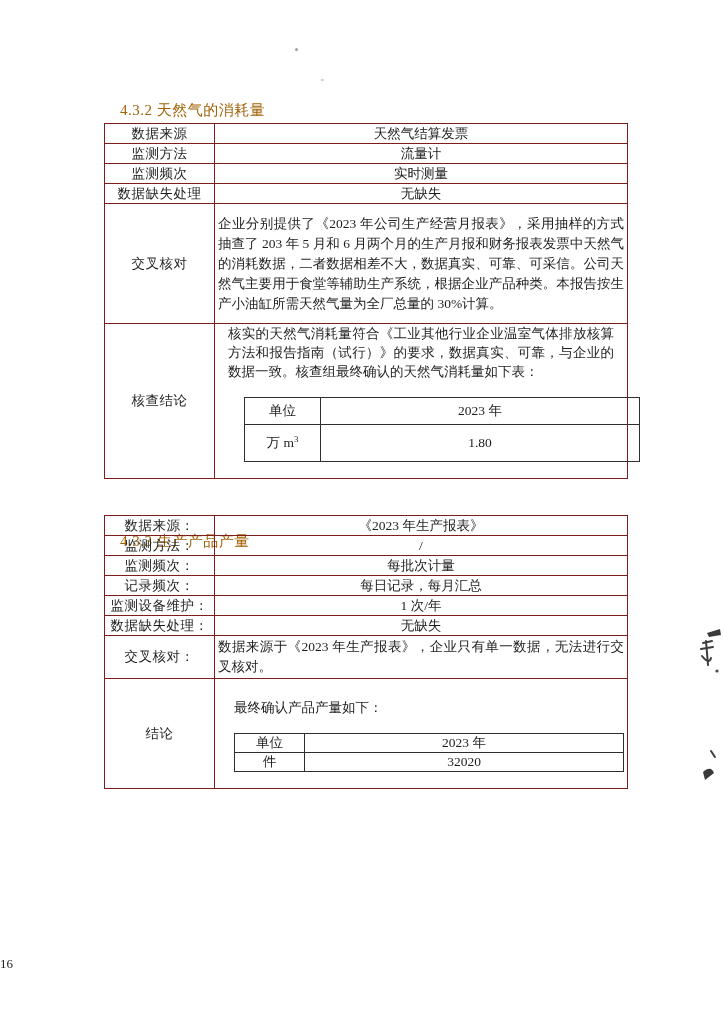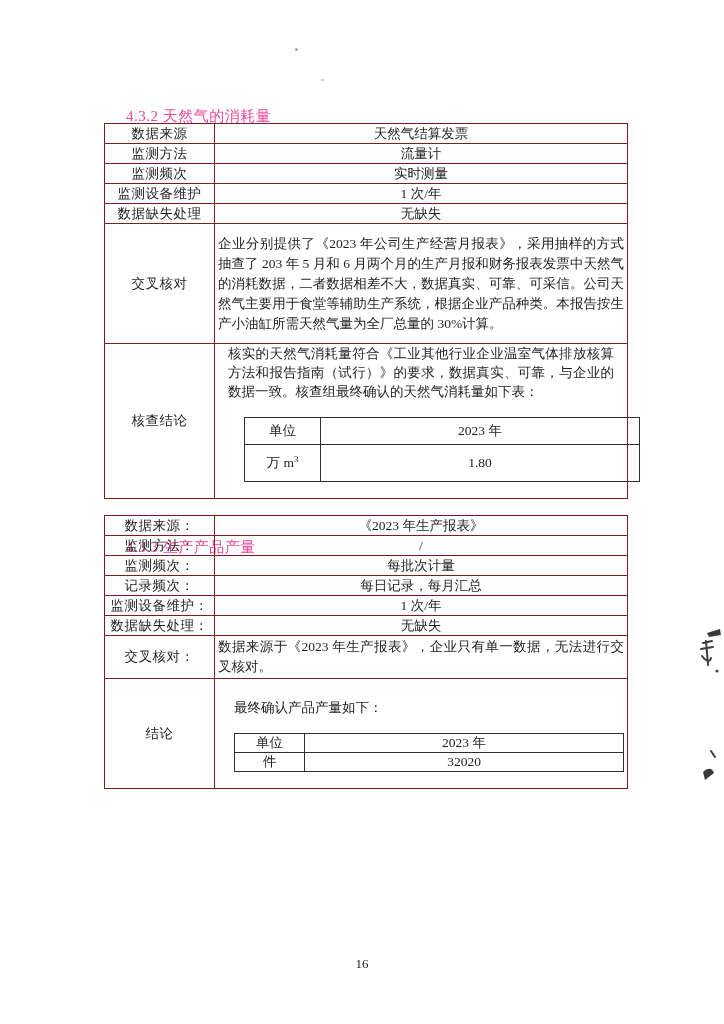--- a/index.html
+++ b/index.html
@@ -2,23 +2,23 @@
 <html><head>
 <meta charset="utf-8">
 <style>
   html,body { margin:0; padding:0; background:#ffffff; }
   .page {
     position:relative; width:724px; height:1024px; background:#ffffff;
     font-family:"Liberation Serif","DejaVu Serif",serif;
     color:#1d1d1d; overflow:hidden;
   }
   .sec-title {
-    position:absolute; left:108px; margin:18px;
+    position:absolute; left:108px; margin:12px;
     font-size:15px; font-weight:normal; letter-spacing:0.5px;
-    color:#ec4899;
+    color:#a16207;
   }
   #sec1-title { top:89px; }
   #sec2-title { top:520px; }
 
   table.tbl {
     position:absolute; left:104px; width:524px;
     border-collapse:collapse; table-layout:fixed;
     font-size:13.5px; color:#1d1d1d;
   }
   #table1 { top:123px; }
@@ -47,21 +47,21 @@
   #inner1 tr.ir2 { height:37px; }
   #inner2 { width:390px; margin-left:6px; }
   #inner2 tr.ir1 { height:19px; }
   #inner2 tr.ir2 { height:16px; }
   sup.u3 { font-size:9px; vertical-align:super; line-height:0; }
 
   .concl2-intro { margin:19px 0 2px 6px; line-height:19px; }
 
   .page-number {
     position:absolute; top:956px; left:0; width:100%;
-    text-align:center; font-size:13px; color:#222;
+    text-align:left; font-size:13px; color:#222;
   }
   .dot { position:absolute; border-radius:50%; }
   #dot1 { left:295px; top:48px;  width:3px; height:3px; background:#9f9f9f; }
   #dot2 { left:321px; top:79px;  width:3px; height:2px; background:#c9c9c9; }
   .artifact { position:absolute; }
   #artifact1 { left:692px; top:626px; }
   #artifact2 { left:698px; top:746px; }
 </style>
 </head>
 <body>
@@ -80,24 +80,20 @@
         <td class="lbl">数据来源</td>
         <td class="val">天然气结算发票</td>
       </tr>
       <tr class="h20">
         <td class="lbl">监测方法</td>
         <td class="val">流量计</td>
       </tr>
       <tr class="h20">
         <td class="lbl">监测频次</td>
         <td class="val">实时测量</td>
-      </tr>
-      <tr class="h20">
-        <td class="lbl">监测设备维护</td>
-        <td class="val">1 次/年</td>
       </tr>
       <tr class="h20">
         <td class="lbl">数据缺失处理</td>
         <td class="val">无缺失</td>
       </tr>
       <tr class="h120">
         <td class="lbl">交叉核对</td>
         <td class="txt">企业分别提供了《2023 年公司生产经营月报表》，采用抽样的方式抽查了 203 年 5 月和 6 月两个月的生产月报和财务报表发票中天然气的消耗数据，二者数据相差不大，数据真实、可靠、可采信。公司天然气主要用于食堂等辅助生产系统，根据企业产品种类。本报告按生产小油缸所需天然气量为全厂总量的 30%计算。</td>
       </tr>
       <tr class="h113">

